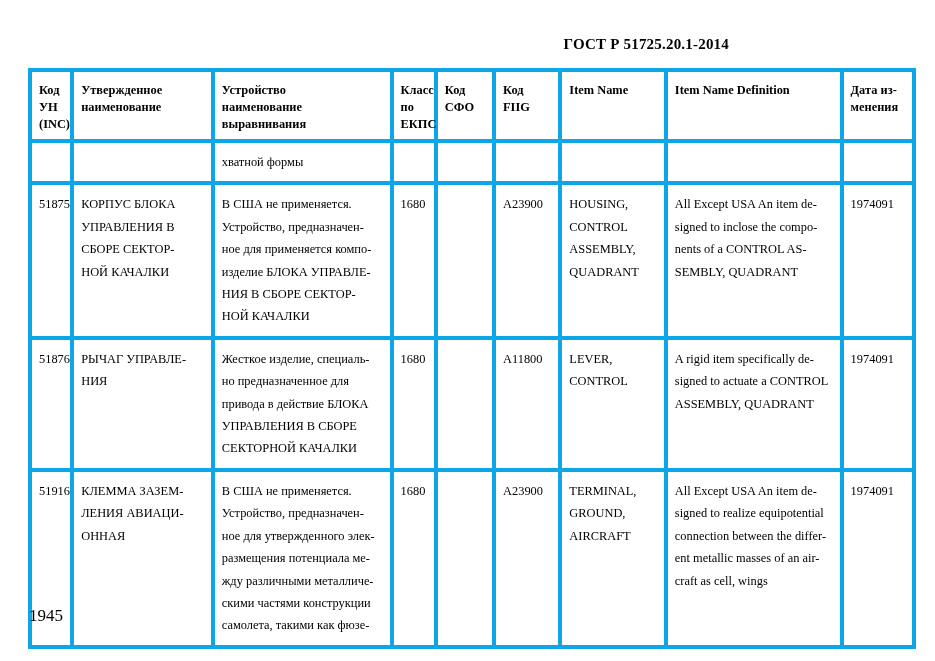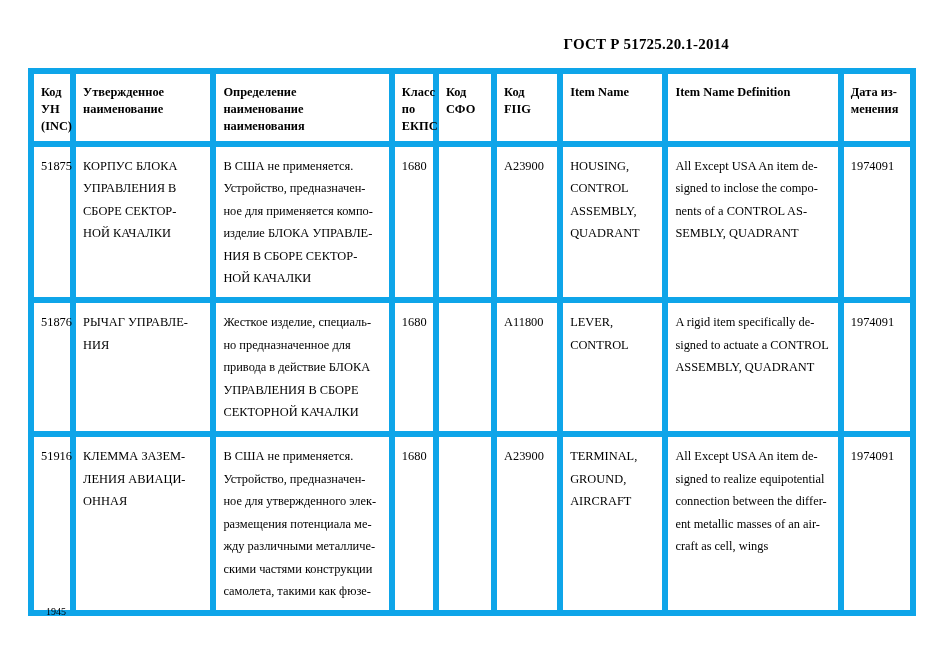--- a/index.html
+++ b/index.html
@@ -34,21 +34,21 @@
   }
   table.main-table {
     position: absolute;
     top: 68px;
     left: 28px;
     width: 888px;
     border-collapse: collapse;
     table-layout: fixed;
   }
   table.main-table td, table.main-table th {
-    border: 6px solid #0ea5e9;
+    border: 4px solid #0ea5e9;
     vertical-align: top;
     padding: 8px 6px 8px 7px;
     font-size: 12.4px;
     line-height: 22.4px;
     font-family: "Liberation Serif", serif;
     font-weight: normal;
     text-align: left;
   }
   table.main-table thead th {
     font-weight: bold;
@@ -72,23 +72,22 @@
     padding-bottom: 2px;
     line-height: 20px;
   }
   .cell-lines span {
     display: block;
   }
   .footer-page {
     position: absolute;
     left: 29px;
     top: 606px;
-    font-size: 10px;
-    font-family: "Liberation Serif", serif;
-    margin-left: 17px;
+    font-size: 17px;
+    font-family: "Liberation Serif", serif;
   }
 </style>
 </head>
 <body>
 
 <div class="page">
 
   <div class="doc-header">ГОСТ Р 51725.20.1-2014</div>
 
   <table class="main-table">
@@ -108,23 +107,23 @@
         <th class="cell-lines">
           <span>Код</span>
           <span>УН</span>
           <span>(INC)</span>
         </th>
         <th class="cell-lines">
           <span>Утвержденное</span>
           <span>наименование</span>
         </th>
         <th class="cell-lines">
-          <span>Определение</span>
+          <span>Устройство</span>
           <span>наименование</span>
-          <span>наименования</span>
+          <span>выравнивания</span>
         </th>
         <th class="cell-lines">
           <span>Класс</span>
           <span>по</span>
           <span>ЕКПС</span>
         </th>
         <th class="cell-lines">
           <span>Код</span>
           <span>СФО</span>
         </th>
@@ -138,20 +137,31 @@
         <th class="cell-lines">
           <span>Item Name Definition</span>
         </th>
         <th class="cell-lines">
           <span>Дата из-</span>
           <span>менения</span>
         </th>
       </tr>
     </thead>
     <tbody>
+      <tr class="cont-row">
+        <td></td>
+        <td></td>
+        <td>хватной формы</td>
+        <td></td>
+        <td></td>
+        <td></td>
+        <td></td>
+        <td></td>
+        <td></td>
+      </tr>
 
       <tr>
         <td>51875</td>
         <td class="cell-lines">
           <span>КОРПУС БЛОКА</span>
           <span>УПРАВЛЕНИЯ В</span>
           <span>СБОРЕ СЕКТОР-</span>
           <span>НОЙ КАЧАЛКИ</span>
         </td>
         <td class="cell-lines">

